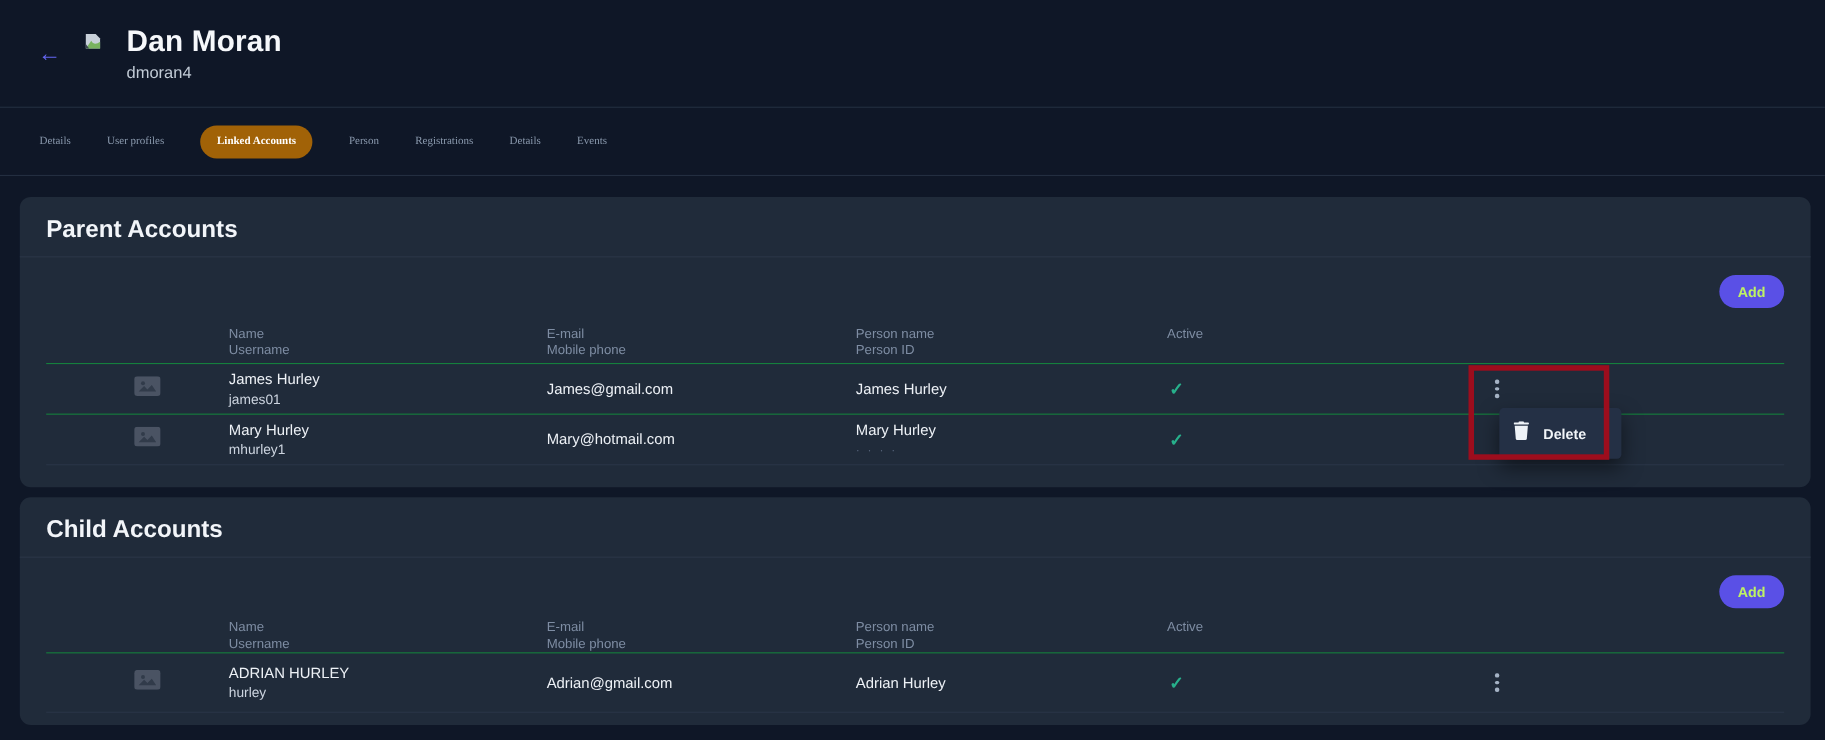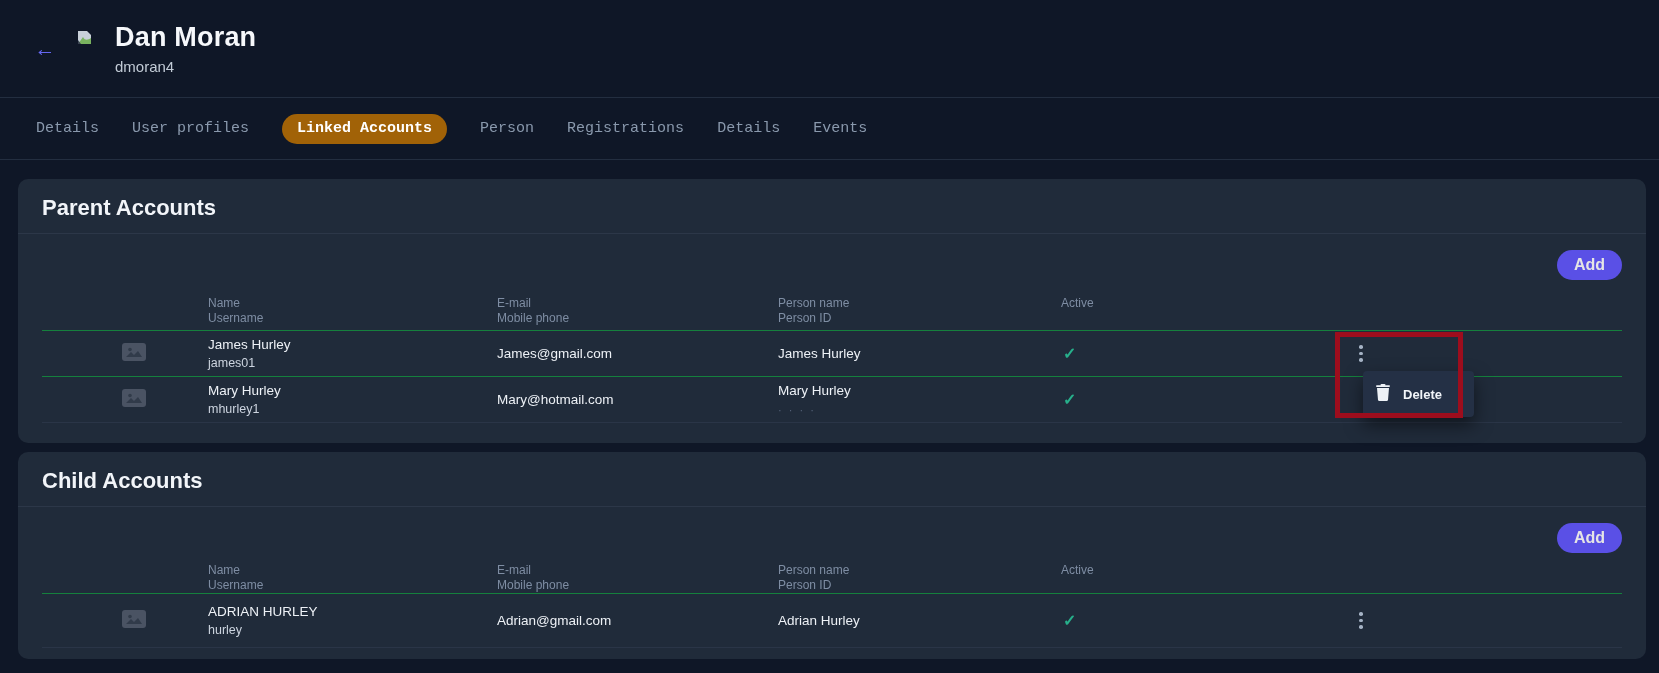--- a/index.html
+++ b/index.html
@@ -15,34 +15,34 @@
   
   .page-header { height:98px; display:flex; align-items:center; padding-left:30px; border-bottom:1px solid #232e40; }
   .back-btn { width:30px; height:30px; display:flex; align-items:center; justify-content:center;
               color:#6466f1; font-size:21px; cursor:pointer; margin-right:16px; background:none; border:none; }
   .avatar-sm { margin:-18px 22px 0 0; }
   .user-title { font-size:27px; font-weight:bold; color:#f6f8fb; letter-spacing:.2px; }
   .user-sub   { font-size:15px; color:#c2cbd6; margin-top:5px; }
 
   
   .tabs-bar { height:62px; display:flex; align-items:center; gap:33px; padding-left:36px; border-bottom:1px solid #232e40; }
-  .tab { font-size:15px; color:#8a99ad; cursor:pointer; background:none; border:none; padding:0; font-family:Liberation Mono, monospace; }
+  .tab { font-size:10px; color:#8a99ad; cursor:pointer; background:none; border:none; padding:0; font-family:Liberation Serif, serif; }
   .tab.active { background:#a16207; color:#ffffff; font-weight:bold; padding:0 15px; height:30px; line-height:30px; border-radius:15px; }
 
   
   .main { padding:0 13px 0 18px; }
   .card { position:relative; background:#202b3a; border-radius:10px; }
   .card.parent { margin-top:19px; height:264px; }
   .card.child  { margin-top:9px;  height:207px; }
   .card-head { height:55px; display:flex; align-items:center; padding:4px 24px 0 24px;
                border-bottom:1px solid #2c3748; }
   .card-title { font-size:22px; font-weight:bold; color:#f2f5f9; }
   .toolbar { height:46px; display:flex; justify-content:flex-end; align-items:flex-end; padding:0 24px; }
-  .btn-add { height:30px; padding:0 17px; border-radius:15px; background:#5a50e6; color:#e5e5e5;
-             font-size:16px; font-weight:bold; border:none; cursor:pointer; font-family:inherit; }
+  .btn-add { height:30px; padding:0 17px; border-radius:15px; background:#5a50e6; color:#bef264;
+             font-size:13px; font-weight:bold; border:none; cursor:pointer; font-family:inherit; }
 
   
   .table { margin:0 24px; }
   .tgrid { display:grid; grid-template-columns:166px 289px 281px 283px 229px 1fr; align-items:center; }
   .thead { color:#7e8da3; font-size:12px; line-height:15px; align-items:start; }
   .thead.p { padding:16px 0 4px 0; }
   .thead.c { padding:10px 0 0 0; }
   .trow { border-top:1px solid #15803d; }
   .trow.p { height:46px; }
   .trow.c { height:54px; }

